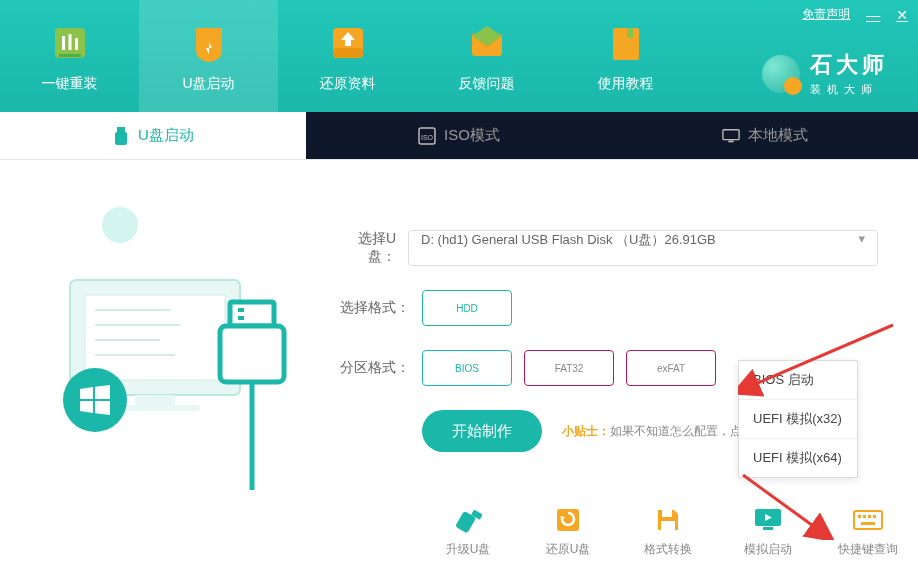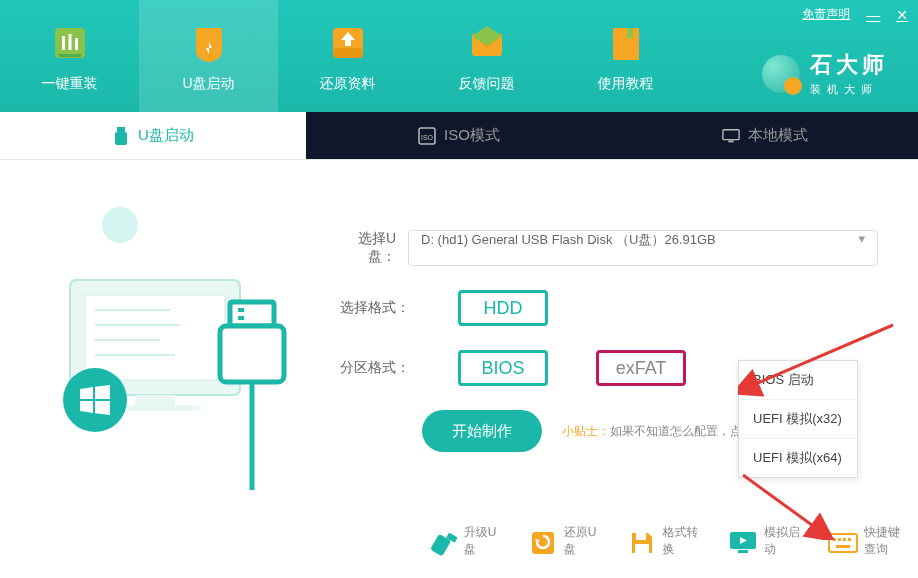--- a/index.html
+++ b/index.html
@@ -30,31 +30,31 @@
 
 .illustration { position: absolute; left: 40px; top: 30px; width: 260px; height: 280px; }
 
 .form-area { margin-left: 290px; padding-top: 40px; }
 .form-row { display: flex; align-items: center; margin-bottom: 24px; }
 .form-label { width: 80px; color: #666; font-size: 14px; text-align: right; margin-right: 12px; }
 .select-box { flex: 0 0 470px; height: 36px; border: 1px solid #ddd; border-radius: 4px; display: flex; padding: 0 12px; position: relative; color: #666; font-size: 13px; font-family: monospace; cursor: pointer; }
 .select-arrow { position: absolute; right: 12px; color: #999; }
 
 .option-group { display: flex; gap: 12px; }
-.option-btn { width: 90px; height: 36px; border: 3px solid #be185d; border-radius: 4px; display: flex; align-items: center; justify-content: center; font-size: 18px; color: #888; cursor: pointer; background: #fff; margin-left: 36px; }
+.option-btn { width: 90px; height: 36px; border: 1px solid #be185d; border-radius: 4px; display: flex; align-items: center; justify-content: center; font-size: 10px; color: #888; cursor: pointer; background: #fff; }
 .option-btn.selected { border-color: #1bb8aa; color: #1bb8aa; }
 
 .action-row { display: flex; align-items: center; margin-left: 92px; margin-top: 10px; gap: 20px; }
 .start-btn { width: 120px; height: 42px; background: #1bb8aa; color: #fff; border: none; border-radius: 21px; font-size: 15px; cursor: pointer; }
 .tip-text { font-size: 12px; }
-.tip-label { color: #f5a623; }
+.tip-label { color: #f5a623; font-weight: bold; }
 .tip-content { color: #888; }
 
 .bottom-tools { position: absolute; bottom: 20px; right: 10px; display: flex; gap: 20px; }
-.tool-item { display: flex; flex-direction: row; align-items: flex-end; gap: 6px; cursor: pointer; width: 80px; }
+.tool-item { display: flex; flex-direction: column; align-items: center; gap: 6px; cursor: pointer; width: 80px; }
 .tool-icon { width: 30px; height: 30px; display: flex; align-items: center; justify-content: center; }
 .tool-label { font-size: 12px; color: #888; }
 
 .popup-menu { position: absolute; right: 60px; bottom: 100px; background: #fff; border: 1px solid #ddd; box-shadow: 0 2px 8px rgba(0,0,0,0.1); width: 120px; z-index: 10; }
 .popup-item { padding: 10px 14px; font-size: 13px; color: #444; cursor: pointer; border-bottom: 1px solid #f0f0f0; }
 .popup-item:last-child { border-bottom: none; }
 
 .arrow-red { position: absolute; pointer-events: none; z-index: 20; }
 </style>
 </head>
@@ -200,20 +200,21 @@
       <div class="form-label">选择格式：</div>
       <div class="option-group">
         <button class="option-btn selected">HDD</button>
       </div>
     </div>
 
     <div class="form-row">
       <div class="form-label">分区格式：</div>
       <div class="option-group">
         <button class="option-btn selected">BIOS</button>
+        <button class="option-btn">FAT32</button>
         <button class="option-btn">exFAT</button>
       </div>
     </div>
 
     <div class="action-row">
       <button class="start-btn">开始制作</button>
       <div class="tip-text">
         <span class="tip-label">小贴士：</span><span class="tip-content">如果不知道怎么配置，点击"开始制作"即可</span>
       </div>
     </div>

